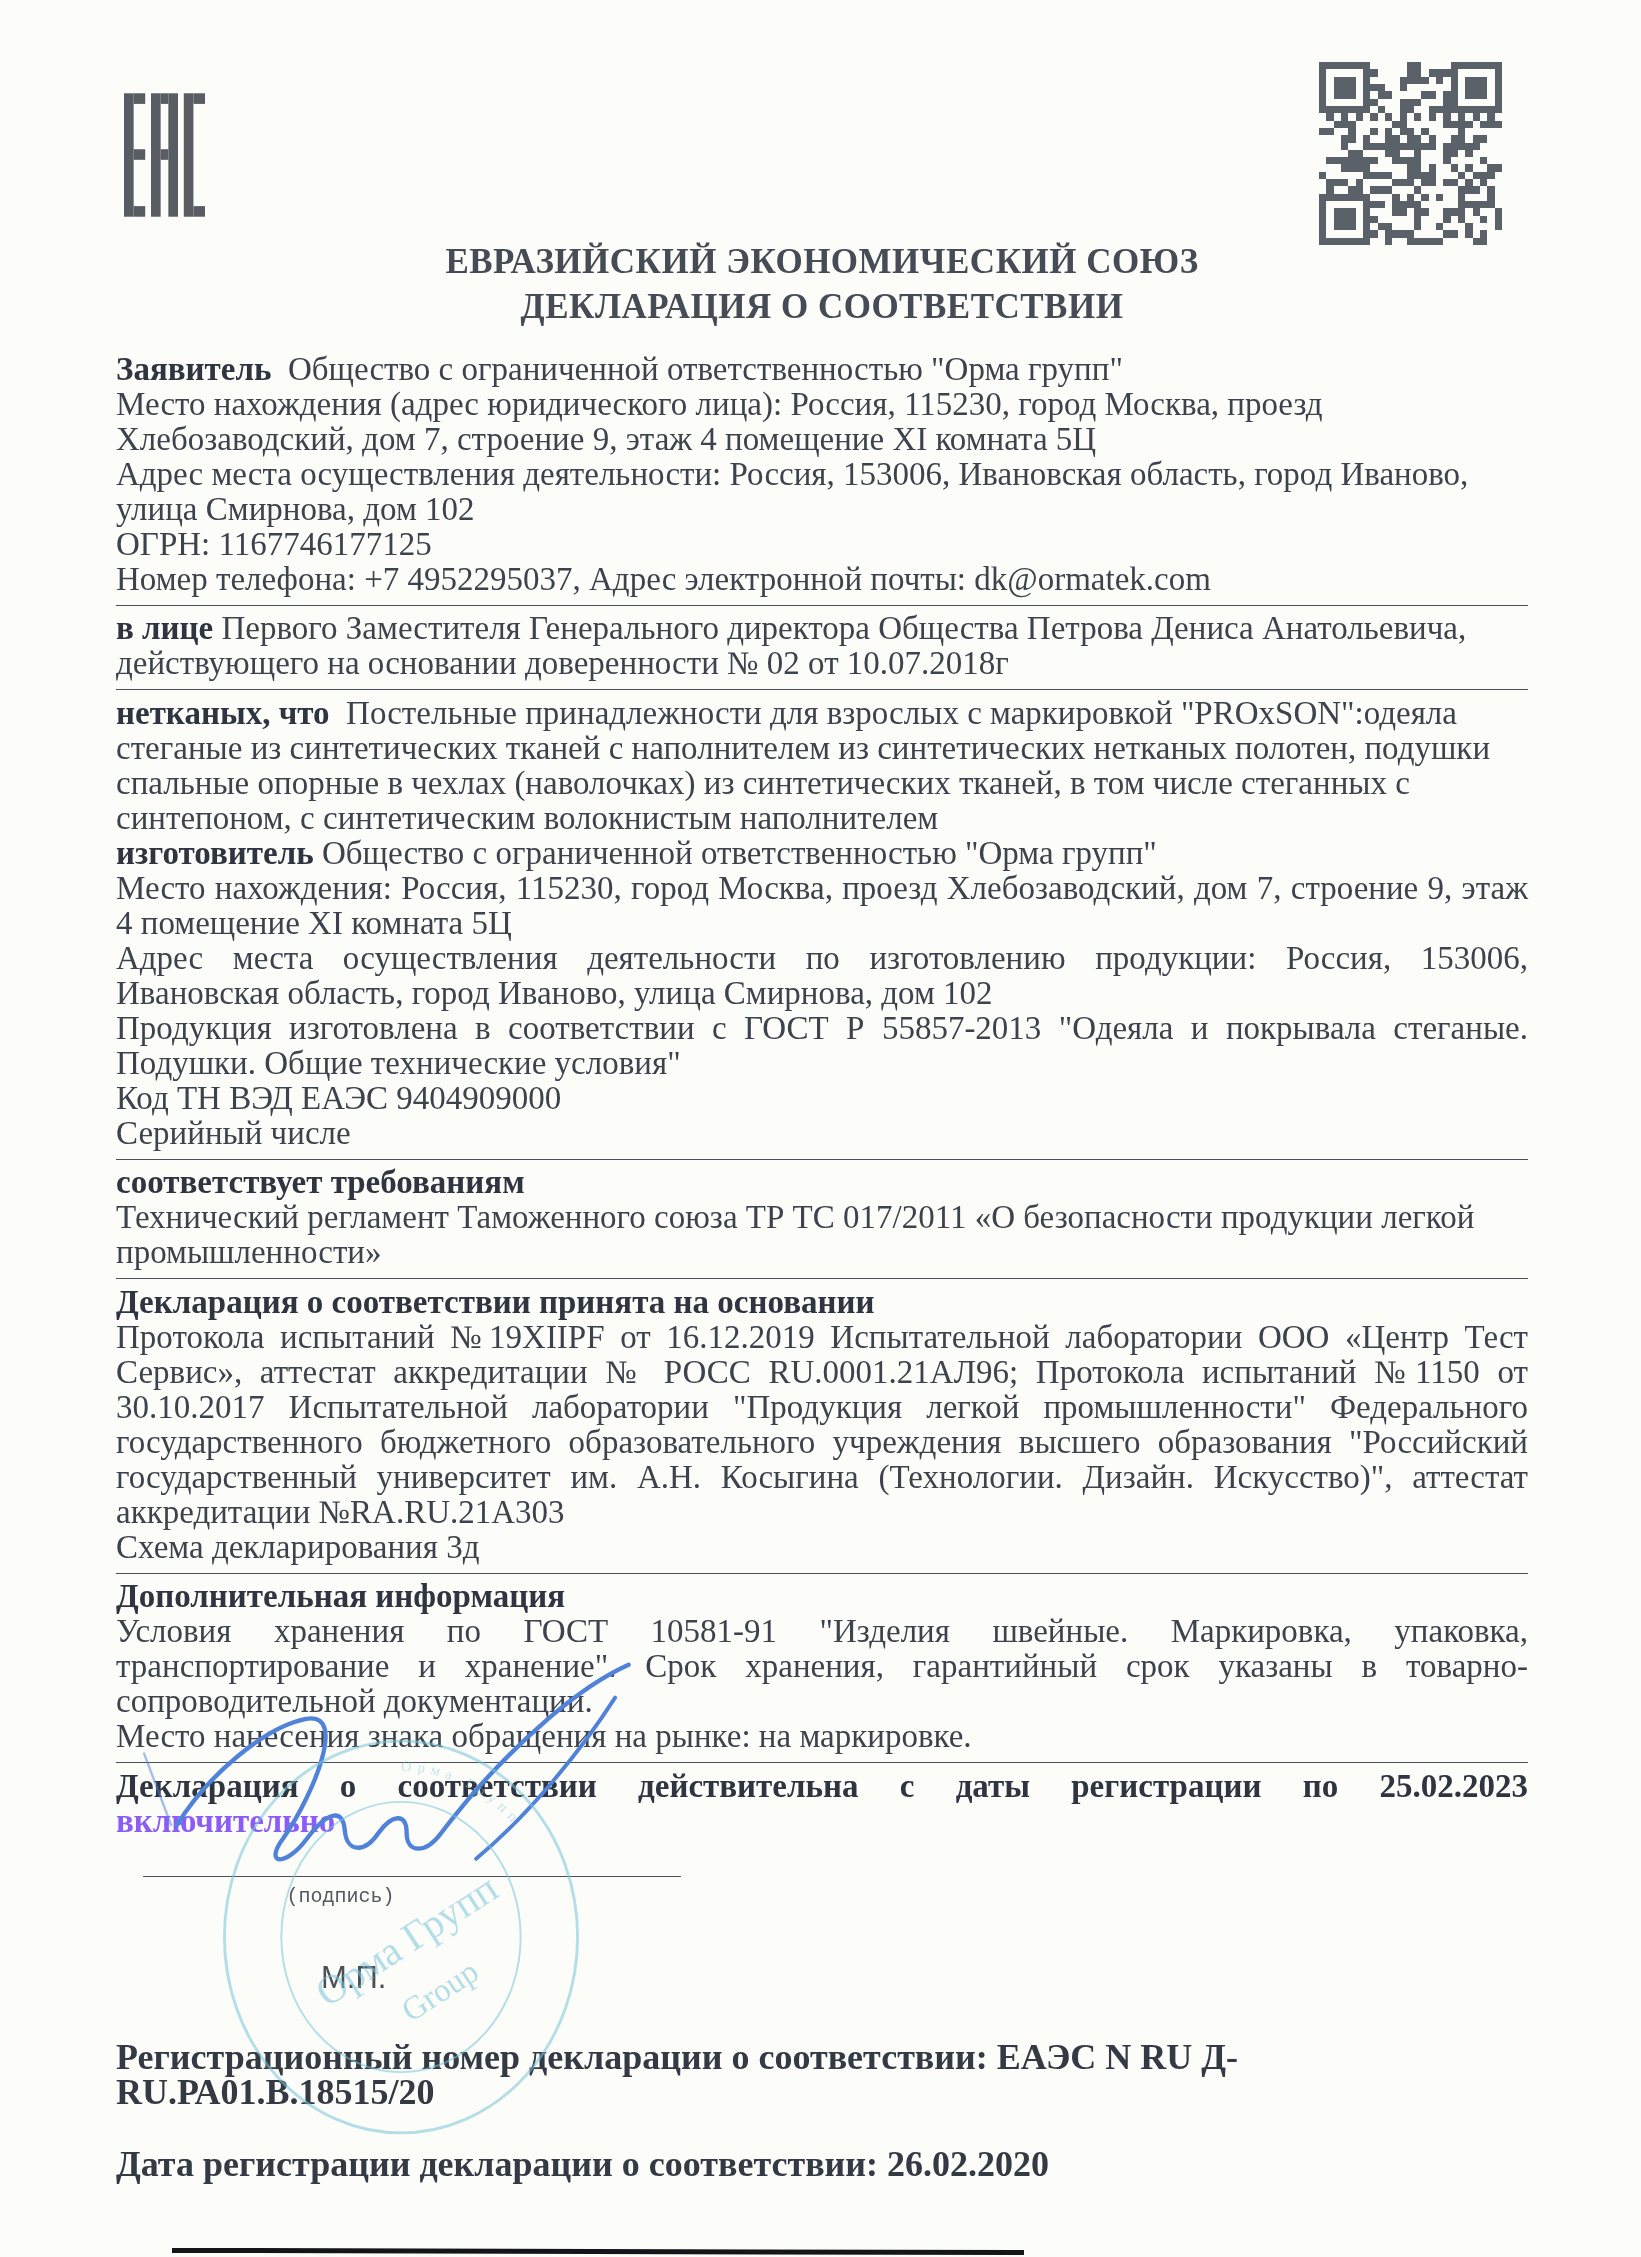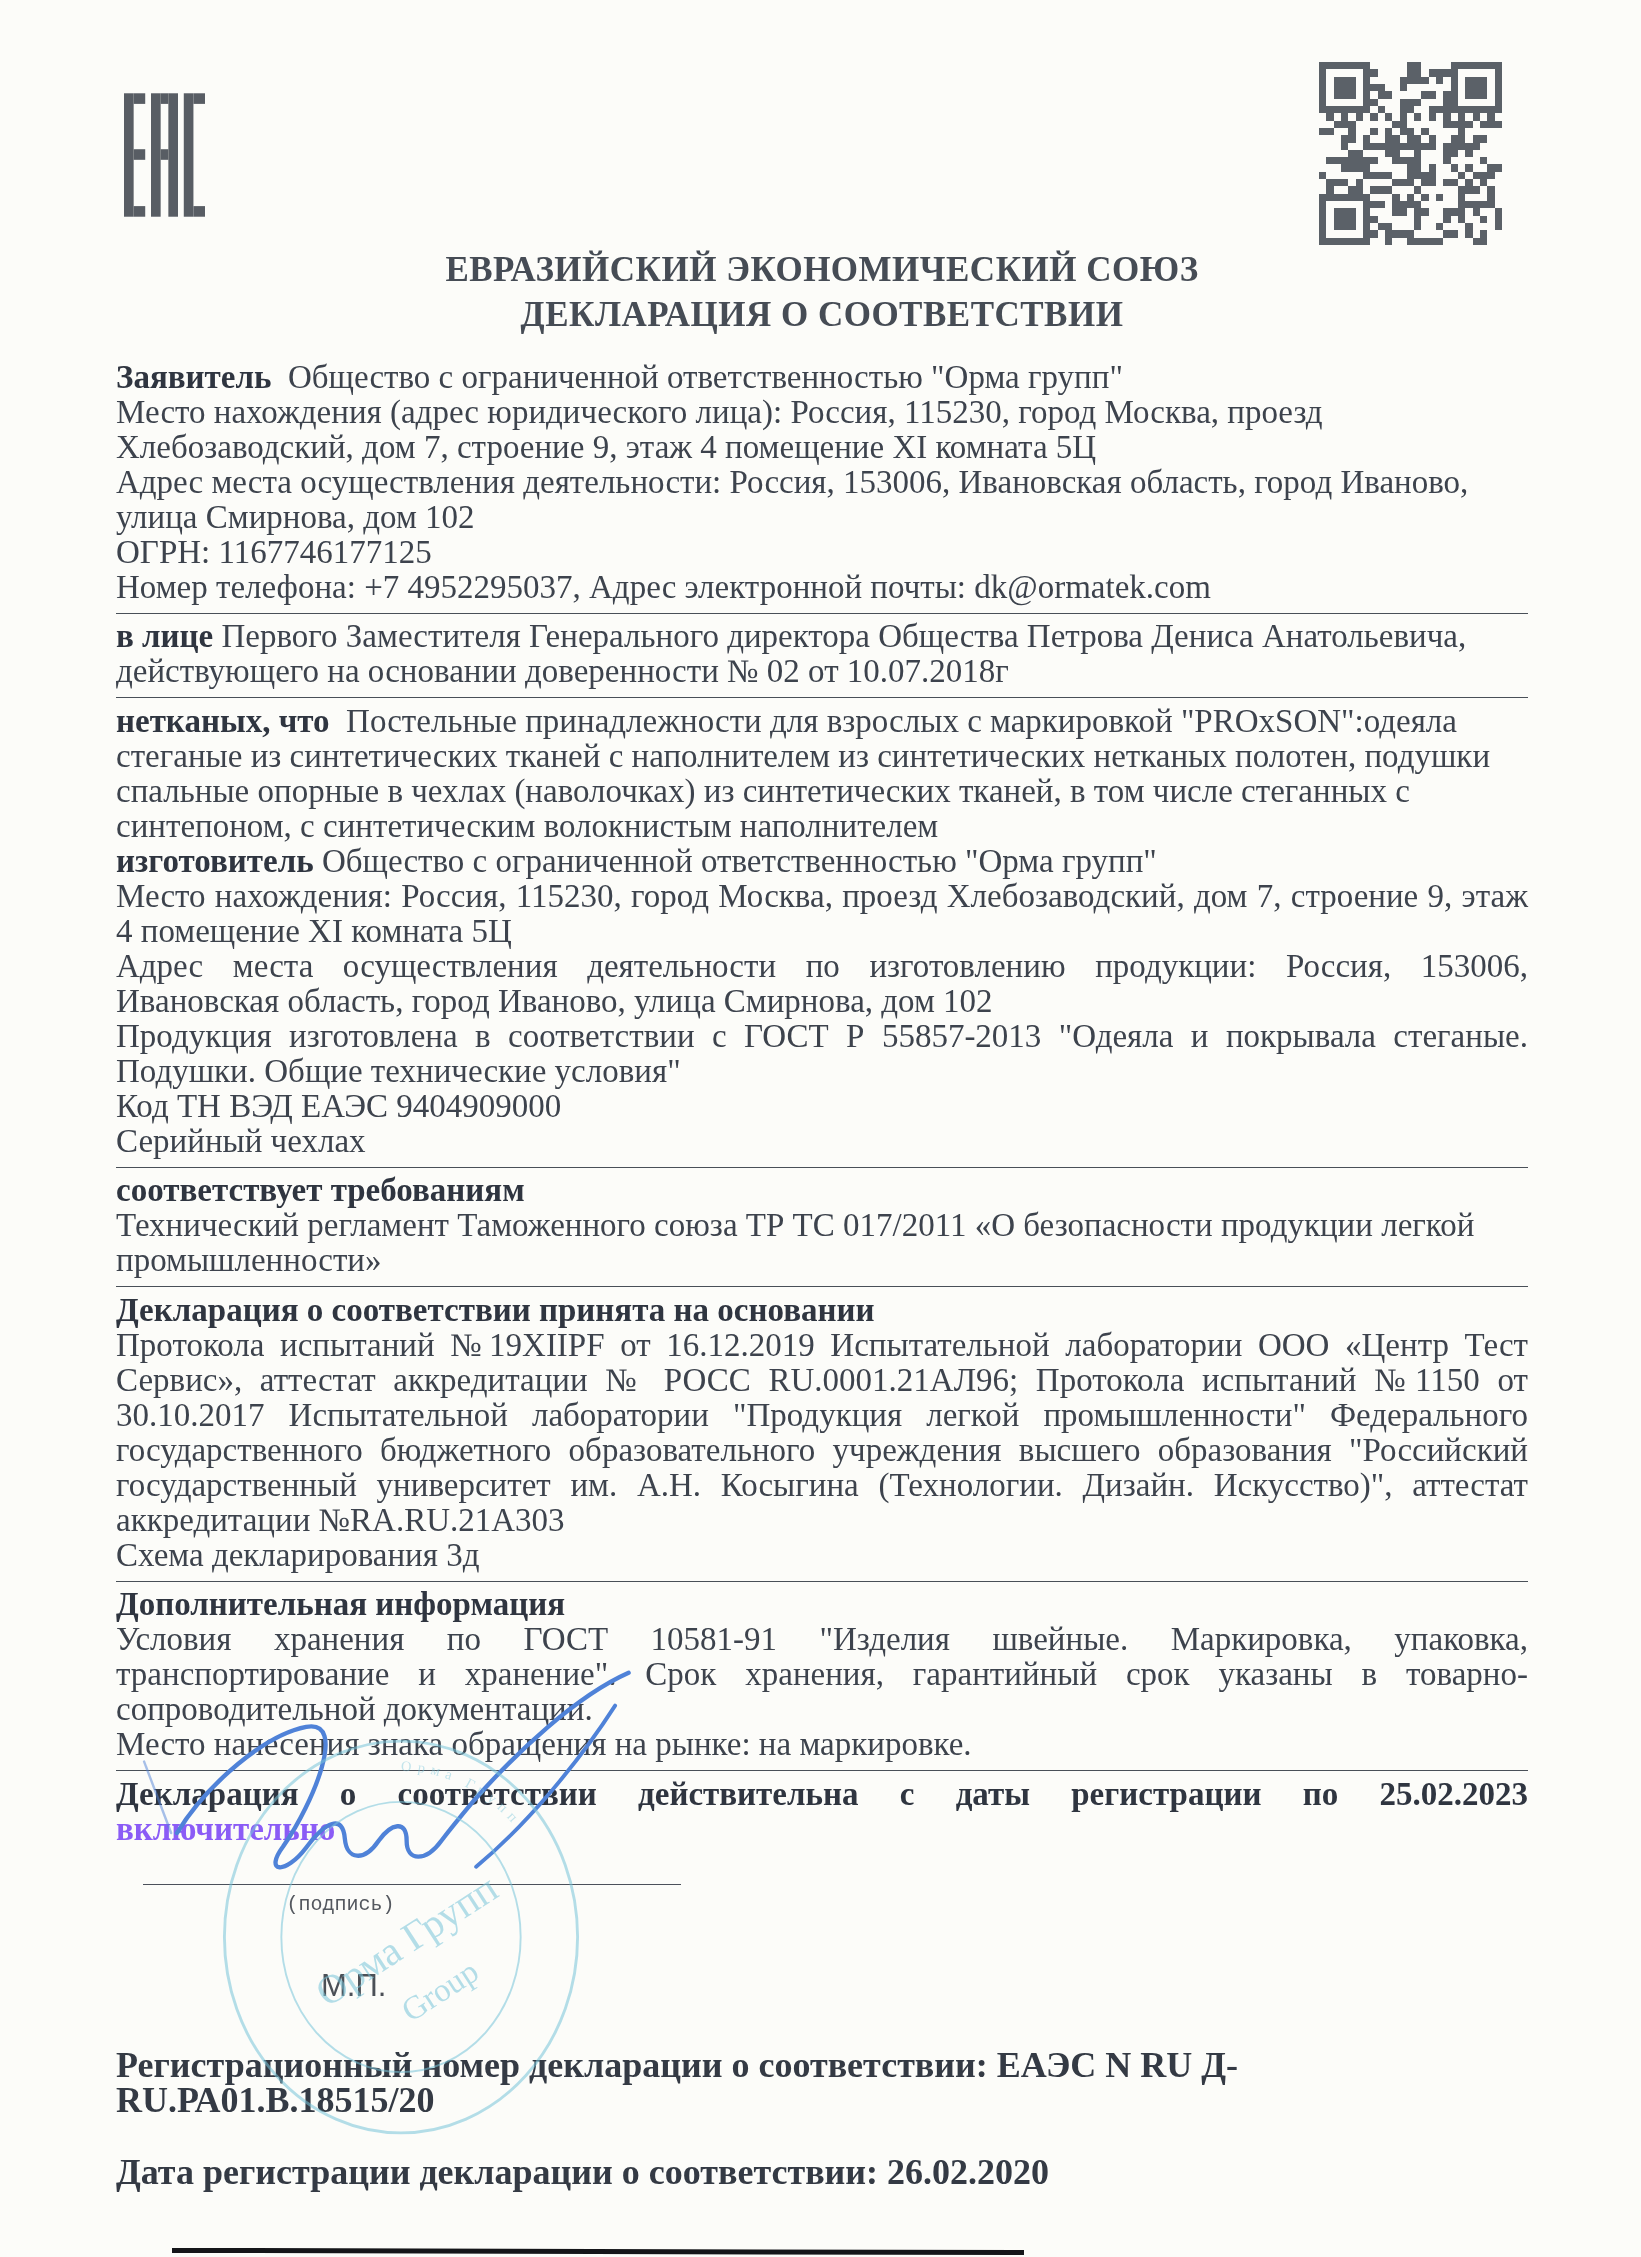--- a/index.html
+++ b/index.html
@@ -1,21 +1,21 @@
 <!DOCTYPE html>
 <html><head>
 <meta charset="utf-8">
 <style>
   html,body{margin:0;padding:0;background:#e9e9e5;}
   .page{
     position:relative;width:1641px;height:2257px;margin:0 auto;
     background:#fcfcf9;overflow:hidden;
     font-family:"Liberation Serif",serif;color:#3d434d;
   }
-  .content{position:absolute;left:116px;top:8px;width:1412px;}
+  .content{position:absolute;left:116px;top:0;width:1412px;}
   .doc-title{margin:239px 0 0 0;text-align:center;font-weight:bold;
     font-size:35px;line-height:45px;letter-spacing:0.5px;color:#464c55;}
   section{margin:0;}
   .first-section{margin-top:23px;}
   p{margin:0;font-size:33px;line-height:35px;color:#3d434d;}
   p b{color:#2f3540;}
   .just{text-align:justify;}
   .rule{border:none;border-top:1.9px solid #495058;margin:7.7px 0 5.8px 0;}
   .head{font-weight:bold;color:#2f3540;}
   .valid-line1{font-weight:bold;color:#2f3540;text-align:justify;text-align-last:justify;}
@@ -717,21 +717,21 @@
 
     <hr class="rule">
 
     <section>
       <p><b>нетканых, что</b>&nbsp; <span>Постельные принадлежности для взрослых с маркировкой "PROxSON":одеяла стеганые из синтетических тканей с наполнителем из синтетических нетканых полотен, подушки спальные опорные в чехлах (наволочках) из синтетических тканей, в том числе стеганных с синтепоном, с синтетическим волокнистым наполнителем</span></p>
       <p><b>изготовитель</b> <span>Общество с ограниченной ответственностью "Орма групп"</span></p>
       <p class="just">Место нахождения: Россия, 115230, город Москва, проезд Хлебозаводский, дом 7, строение 9, этаж 4 помещение XI комната 5Ц</p>
       <p class="just">Адрес места осуществления деятельности по изготовлению продукции: Россия, 153006, Ивановская область, город Иваново, улица Смирнова, дом 102</p>
       <p class="just">Продукция изготовлена в соответствии с ГОСТ Р 55857-2013 "Одеяла и покрывала стеганые. Подушки. Общие технические условия"</p>
       <p>Код ТН ВЭД ЕАЭС 9404909000</p>
-      <p>Серийный чехлах</p>
+      <p>Серийный числе</p>
     </section>
 
     <hr class="rule">
 
     <section>
       <p class="head">соответствует требованиям</p>
       <p>Технический регламент Таможенного союза ТР ТС 017/2011 «О безопасности продукции легкой промышленности»</p>
     </section>
 
     <hr class="rule">

